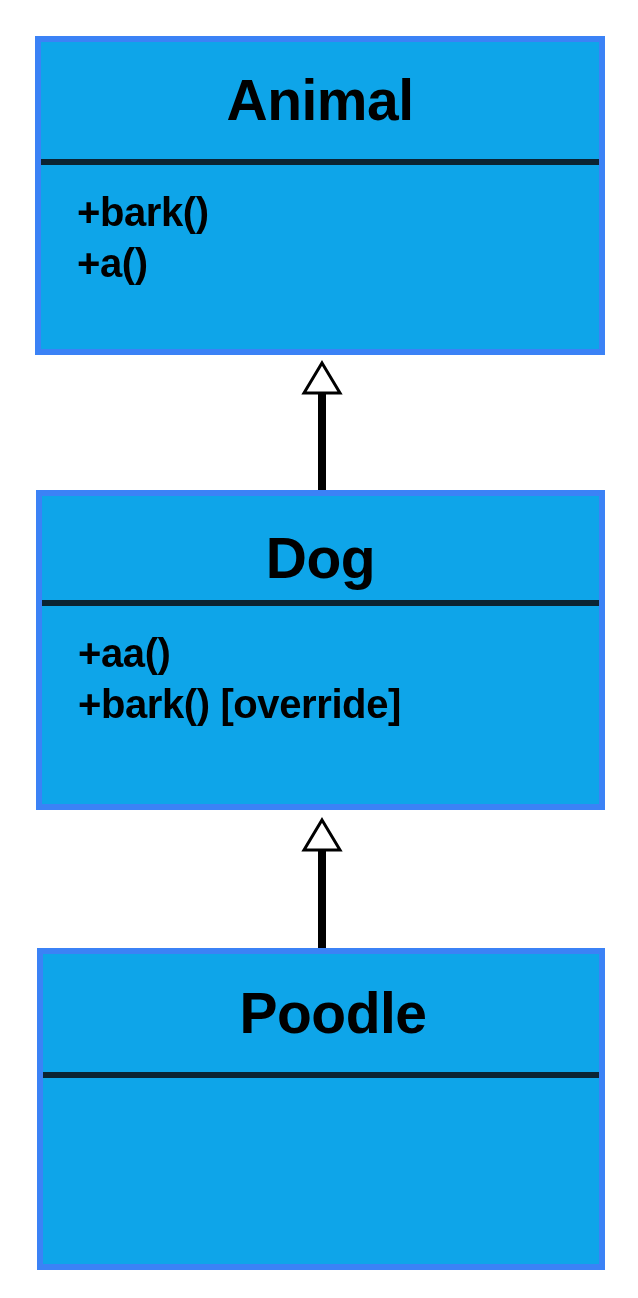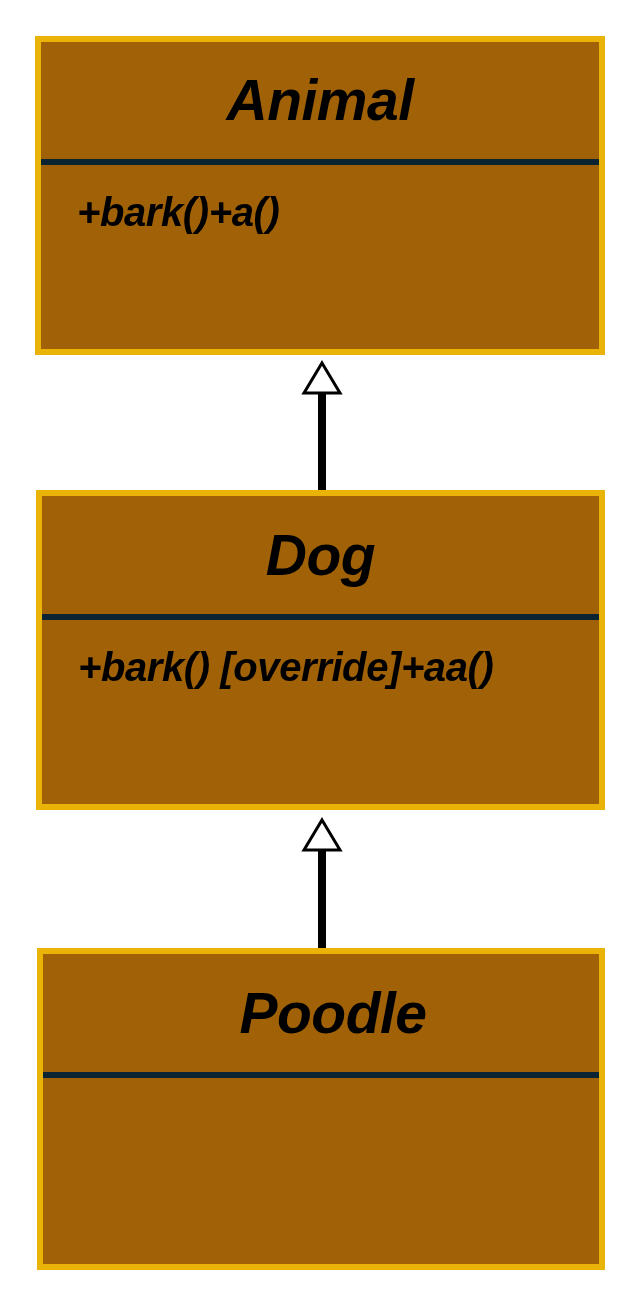--- a/index.html
+++ b/index.html
@@ -16,25 +16,24 @@
     width: 638px;
     height: 1298px;
     background: #ffffff;
     overflow: hidden;
   }
 
   
   .uml-class {
     position: absolute;
     box-sizing: border-box;
-    background: #a16207;
-    border: 6px solid #eab308;
+    background: #0ea5e9;
+    border: 6px solid #3b82f6;
     display: flex;
     flex-direction: column;
-    font-style: italic;
   }
   .uml-class-header {
     box-sizing: border-box;
     display: flex;
     align-items: center;
     justify-content: center;
     flex: none;
     border-bottom: 6px solid #0b2433;
   }
   .uml-class-name {
@@ -44,36 +43,37 @@
     letter-spacing: -0.5px;
     line-height: 1;
     text-align: center;
     white-space: nowrap;
   }
   .uml-class-members {
     box-sizing: border-box;
     flex: 1 1 auto;
     padding: 22px 0 0 36px;
     display: flex;
+    flex-direction: column;
     align-items: flex-start;
   }
   .uml-member {
     font-size: 40px;
     font-weight: bold;
     color: #000000;
     line-height: 1.28;
     letter-spacing: -0.4px;
     white-space: nowrap;
   }
 
   
   #class-animal  { left: 35px; top: 36px;  width: 570px; height: 319px; }
   #class-animal  > .uml-class-header { height: 123px; }
   #class-dog     { left: 36px; top: 490px; width: 569px; height: 320px; }
-  #class-dog     > .uml-class-header { height: 124px; }
+  #class-dog     > .uml-class-header { height: 90px; margin-top: 20px; }
   #class-poodle  { left: 37px; top: 948px; width: 568px; height: 322px; }
   #class-poodle  > .uml-class-header { height: 124px; padding-left: 24px; }
 
   
   .uml-generalization {
     position: absolute;
     pointer-events: none;
   }
   .uml-generalization svg { display: block; }
 
@@ -100,22 +100,22 @@
       <line x1="26" y1="32" x2="26" y2="133" stroke="#000000" stroke-width="8"></line>
       <polygon points="26,3 44,33 8,33" fill="#ffffff" stroke="#000000" stroke-width="3" stroke-linejoin="miter"></polygon>
     </svg>
   </div>
 
   <div class="uml-class" id="class-dog">
     <div class="uml-class-header">
       <span class="uml-class-name">Dog</span>
     </div>
     <div class="uml-class-members">
+      <span class="uml-member">+aa()</span>
       <span class="uml-member">+bark() [override]</span>
-      <span class="uml-member">+aa()</span>
     </div>
   </div>
 
   <div class="uml-generalization" id="generalization-poodle-dog">
     <svg width="52" height="134" viewBox="0 0 52 134" xmlns="http://www.w3.org/2000/svg">
       <line x1="26" y1="32" x2="26" y2="134" stroke="#000000" stroke-width="8"></line>
       <polygon points="26,3 44,33 8,33" fill="#ffffff" stroke="#000000" stroke-width="3" stroke-linejoin="miter"></polygon>
     </svg>
   </div>
 

